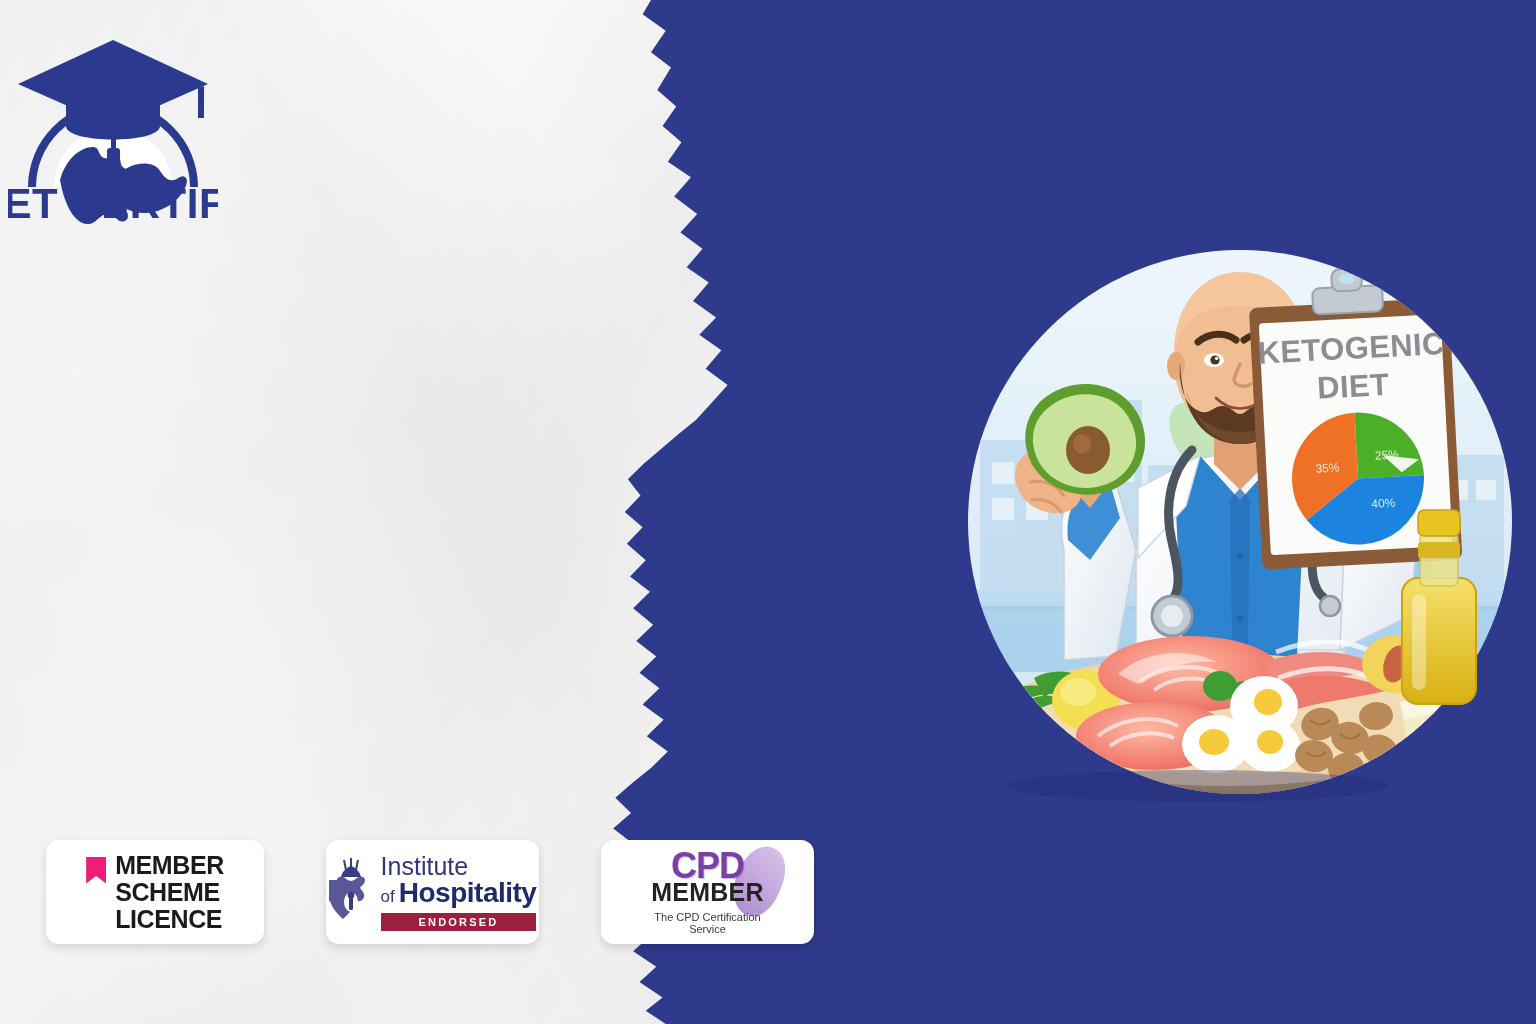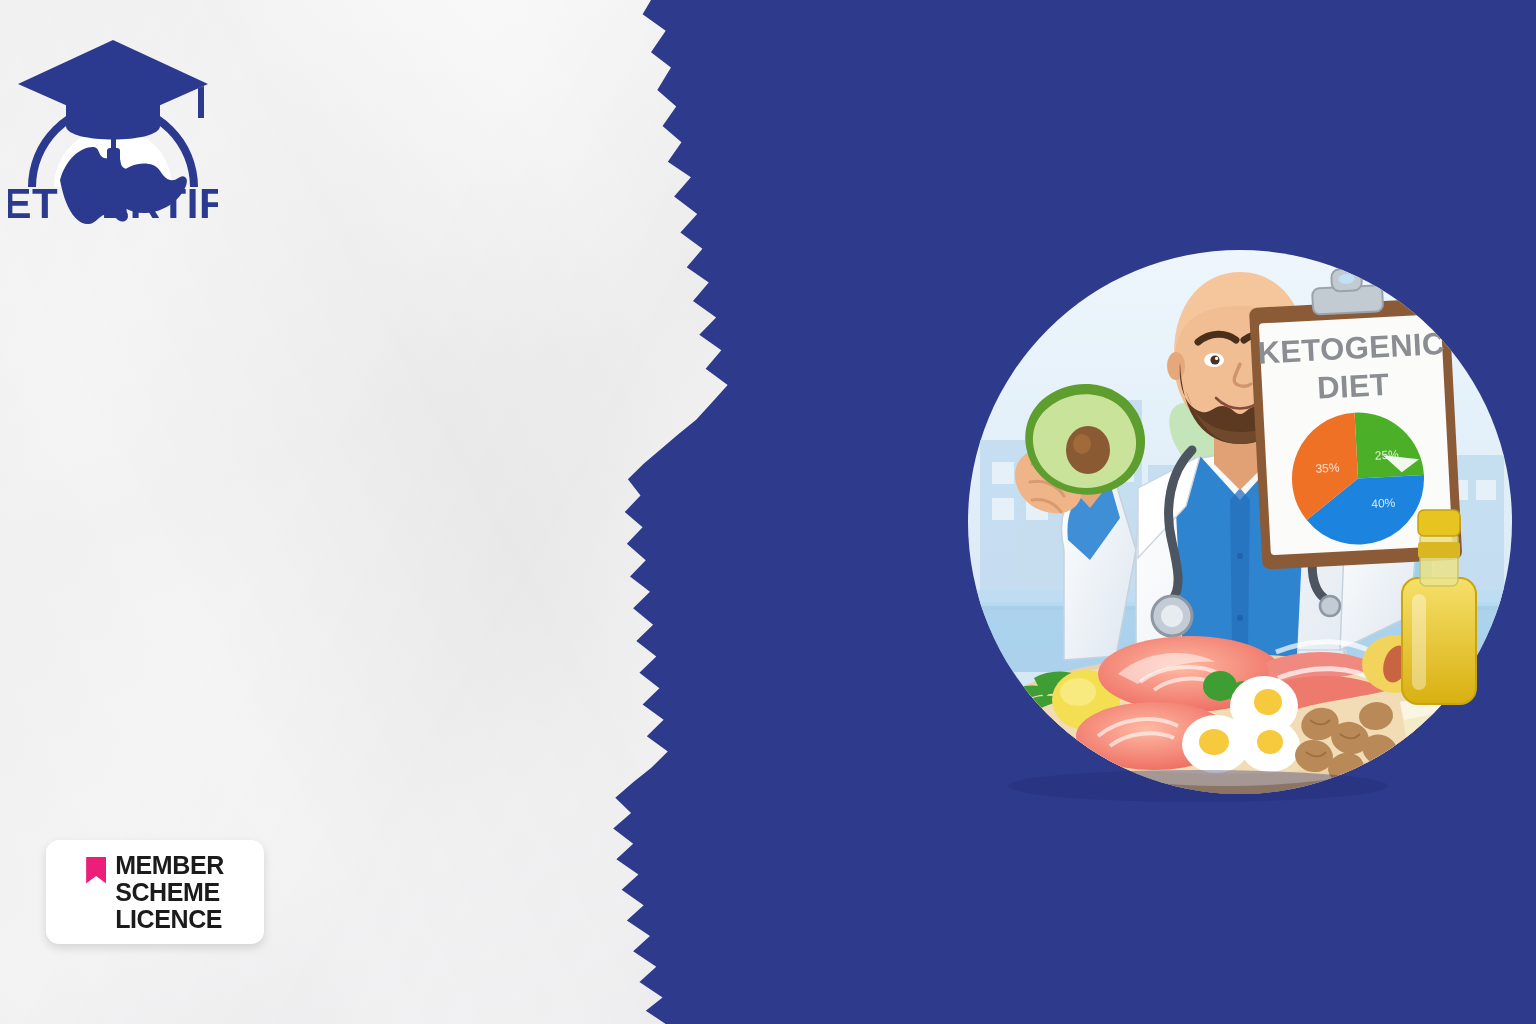--- a/index.html
+++ b/index.html
@@ -173,21 +173,55 @@
       <div class="qls-wrap">
         <div class="qls-bookmark"></div>
         <div class="qls-text">
           <div>MEMBER</div>
           <div>SCHEME</div>
           <div>LICENCE</div>
         </div>
       </div>
     </div>
 
-
+    <div class="badge badge-ioh">
+      <div class="ioh-wrap">
+        <svg class="ioh-crest" viewBox="0 0 44 72">
+          <g fill="#3B3B84">
+            <path d="M15 4 l2 10 M22 2 l0 12 M29 4 l-2 10" stroke="#3B3B84" stroke-width="2" fill="none"></path>
+            <path d="M22 10 c-5 2-9 6-10 11 l20 0 c-1-5-5-9-10-11z"></path>
+            <path d="M8 24 c0-3 3-4 6-3 3 1 5 4 8 4 3 0 5-3 8-4 3-1 6 0 6 3 0 4-3 5-5 8 2 3 5 5 4 9-1 4-5 5-8 4-2 6-6 12-13 18-7-6-11-12-13-18-3 1-7 0-8-4-1-4 2-6 4-9-2-3-5-4-5-8z" opacity="0.85"></path>
+            <ellipse cx="22" cy="46" rx="7" ry="10" fill="#FFFFFF"></ellipse>
+            <rect x="20" y="40" width="4" height="14" rx="1.6"></rect>
+            <circle cx="22" cy="39" r="3.4"></circle>
+          </g>
+        </svg>
+        <div class="ioh-right">
+          <div class="ioh-l1">Institute</div>
+          <div class="ioh-l2">
+            <span class="ioh-of">of</span>
+            <span class="ioh-hosp">Hospitality</span>
+          </div>
+          <div class="ioh-endorsed">ENDORSED</div>
+        </div>
+      </div>
+    </div>
+
+    <div class="badge badge-cpd">
+      <div class="cpd-wrap">
+        <div class="cpd-swoosh"></div>
+        <div class="cpd-title">CPD</div>
+        <div class="cpd-member">MEMBER</div>
+        <div class="cpd-rule"></div>
+        <div class="cpd-sub">
+          <div>The CPD Certification</div>
+          <div>Service</div>
+        </div>
+      </div>
+    </div>
 
   </div>
 
   <div class="illus">
     <svg viewBox="0 0 545 545" xmlns="http://www.w3.org/2000/svg">
       <defs>
         <clipPath id="circClip">
             <circle cx="272" cy="272" r="272"></circle>
           </clipPath>
         <linearGradient id="skyG" x1="0" y1="0" x2="0" y2="1">

